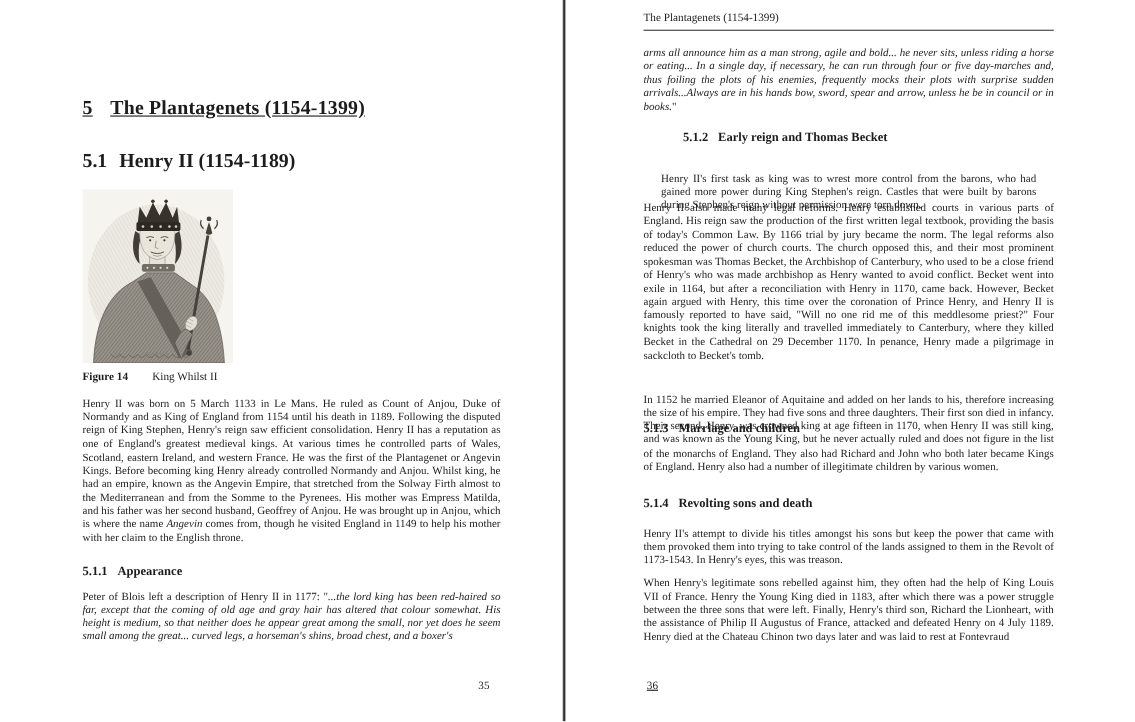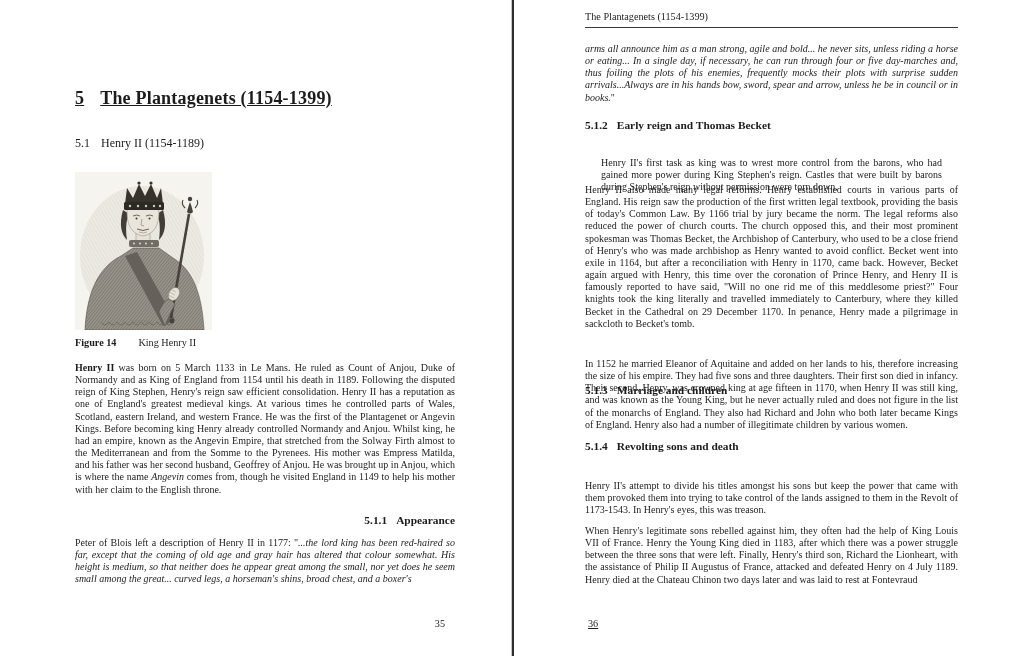--- a/index.html
+++ b/index.html
@@ -11,29 +11,29 @@
   .col{position:absolute;top:0;height:656px;}
   .col-left{left:75px;width:380px;}
   .col-right{left:585px;width:373px;}
   .divider{
     position:absolute;left:512px;top:0;width:2px;height:656px;
     background:#2e2e2e;box-shadow:-1px 0 0 #c9c9c9;
   }
   .abs{position:absolute;left:0;right:0;}
   .chapter-heading{font-size:18px;font-weight:bold;letter-spacing:.2px;text-decoration:underline;}
   .chapter-heading .num{margin-right:16px;}
-  .section-heading{font-size:12px;font-weight:normal;}
+  .section-heading{font-size:18px;font-weight:bold;}
   .section-heading .num{margin-right:11px;}
   .subsection-heading{font-size:11.4px;font-weight:bold;}
   .subsection-heading .num{margin-right:9px;}
   .body-text{
     font-size:10px;line-height:12.15px;text-align:justify;
     text-justify:inter-word;hyphens:auto;-webkit-hyphens:auto;
   }
-  .body-text .b{font-weight:bold;}
+  .body-text .b{font-weight:normal;}
   .body-text .i{font-style:italic;}
   .running-header{font-size:10.2px;}
   .header-rule{border:0;border-top:1px solid #3a3a3a;height:0;margin:0;}
   .page-number{font-size:10.2px;}
   .pn-right{text-align:right;padding-right:10px;}
   .pn-left{text-align:left;padding-left:3px;text-decoration:underline;}
   .figure-block{line-height:0;}
   .figure-caption{font-size:10.2px;line-height:12px;}
   .figure-caption .cap-label{font-weight:bold;margin-right:22px;}
   .portrait-frame{width:137px;height:158px;display:block;}
@@ -115,55 +115,55 @@
         <ellipse cx="99" cy="122" rx="7" ry="5" transform="rotate(-60 99 122)" fill="#e7e2d8" stroke="#8b857a" stroke-width="0.5"></ellipse>
         <path d="M95,117 l6,3 M94,120 l6,3 M93,123 l6,3" stroke="#9a948a" stroke-width="0.5"></path>
 
         <path d="M84,140 C88,130 92,126 96,128 L100,132 C96,140 92,148 90,154 Z" fill="url(#hatch)" stroke="#55504a" stroke-width="0.5"></path>
 
         <text x="68" y="151" text-anchor="middle" font-size="4" letter-spacing="0.6" fill="#857f74" font-family="Liberation Serif, DejaVu Serif, serif">HENRY II.</text>
       </svg>
     </div>
 
     <div class="abs figure-caption" style="top:337px;">
-      <span class="cap-label">Figure 14</span><span>King Henry II</span>
+      <span class="cap-label">Figure 14</span><span>King Whilst II</span>
     </div>
 
     <p class="abs body-text" style="top:362px;margin:0;"><span class="b">Henry II</span><span> was born on 5 March 1133 in Le Mans. He ruled as Count of Anjou, Duke of Normandy and as King of England from 1154 until his death in 1189. Following the disputed reign of King Stephen, Henry's reign saw efficient consolidation. Henry II has a reputation as one of England's greatest medieval kings. At various times he controlled parts of Wales, Scotland, eastern Ireland, and western France. He was the first of the Plantagenet or Angevin Kings. Before becoming king Henry already controlled Normandy and Anjou. Whilst king, he had an empire, known as the Angevin Empire, that stretched from the Solway Firth almost to the Mediterranean and from the Somme to the Pyrenees. His mother was Empress Matilda, and his father was her second husband, Geoffrey of Anjou. He was brought up in Anjou, which is where the name </span><span class="i">Angevin</span><span> comes from, though he visited England in 1149 to help his mother with her claim to the English throne.</span></p>
 
-    <div class="abs subsection-heading" style="top:514px;text-align:right;">
+    <div class="abs subsection-heading" style="top:514px;">
       <span class="num">5.1.1</span><span>Appearance</span>
     </div>
 
     <p class="abs body-text" style="top:537px;margin:0;"><span>Peter of Blois left a description of Henry II in 1177: "</span><span class="i">...the lord king has been red-haired so far, except that the coming of old age and gray hair has altered that colour somewhat. His height is medium, so that neither does he appear great among the small, nor yet does he seem small among the great... curved legs, a horseman's shins, broad chest, and a boxer's</span></p>
 
     <div class="abs page-number pn-right" style="top:618px;">35</div>
   </div>
 
   <div class="divider"></div>
 
   <div class="col col-right">
 
     <div class="abs running-header" style="top:11px;">The Plantagenets (1154-1399)</div>
     <hr class="abs header-rule" style="top:27px;">
 
     <p class="abs body-text" style="top:43px;margin:0;"><span class="i">arms all announce him as a man strong, agile and bold... he never sits, unless riding a horse or eating... In a single day, if necessary, he can run through four or five day-marches and, thus foiling the plots of his enemies, frequently mocks their plots with surprise sudden arrivals...Always are in his hands bow, sword, spear and arrow, unless he be in council or in books.</span><span>"</span></p>
 
-    <div class="abs subsection-heading" style="top:119px;">
+    <div class="abs subsection-heading" style="top:119px;margin-left:36px;">
       <span class="num">5.1.2</span><span>Early reign and Thomas Becket</span>
     </div>
     <p class="abs body-text" style="top:141px;margin:16px;">Henry II's first task as king was to wrest more control from the barons, who had gained more power during King Stephen's reign. Castles that were built by barons during Stephen's reign without permission were torn down.</p>
     <p class="abs body-text" style="top:184px;margin:0;">Henry II also made many legal reforms. Henry established courts in various parts of England. His reign saw the production of the first written legal textbook, providing the basis of today's Common Law. By 1166 trial by jury became the norm. The legal reforms also reduced the power of church courts. The church opposed this, and their most prominent spokesman was Thomas Becket, the Archbishop of Canterbury, who used to be a close friend of Henry's who was made archbishop as Henry wanted to avoid conflict. Becket went into exile in 1164, but after a reconciliation with Henry in 1170, came back. However, Becket again argued with Henry, this time over the coronation of Prince Henry, and Henry II is famously reported to have said, "Will no one rid me of this meddlesome priest?" Four knights took the king literally and travelled immediately to Canterbury, where they killed Becket in the Cathedral on 29 December 1170. In penance, Henry made a pilgrimage in sackcloth to Becket's tomb.</p>
 
     <div class="abs subsection-heading" style="top:336px;margin-top:48px;">
       <span class="num">5.1.3</span><span>Marriage and children</span>
     </div>
     <p class="abs body-text" style="top:358px;margin:0;">In 1152 he married Eleanor of Aquitaine and added on her lands to his, therefore increasing the size of his empire. They had five sons and three daughters. Their first son died in infancy. Their second, Henry, was crowned king at age fifteen in 1170, when Henry II was still king, and was known as the Young King, but he never actually ruled and does not figure in the list of the monarchs of England. They also had Richard and John who both later became Kings of England. Henry also had a number of illegitimate children by various women.</p>
 
-    <div class="abs subsection-heading" style="top:440px;">
+    <div class="abs subsection-heading" style="top:452px;">
       <span class="num">5.1.4</span><span>Revolting sons and death</span>
     </div>
     <p class="abs body-text" style="top:480px;margin:0;">Henry II's attempt to divide his titles amongst his sons but keep the power that came with them provoked them into trying to take control of the lands assigned to them in the Revolt of 1173-1543. In Henry's eyes, this was treason.</p>
     <p class="abs body-text" style="top:525px;margin:0;">When Henry's legitimate sons rebelled against him, they often had the help of King Louis VII of France. Henry the Young King died in 1183, after which there was a power struggle between the three sons that were left. Finally, Henry's third son, Richard the Lionheart, with the assistance of Philip II Augustus of France, attacked and defeated Henry on 4 July 1189. Henry died at the Chateau Chinon two days later and was laid to rest at Fontevraud</p>
 
     <div class="abs page-number pn-left" style="top:618px;">36</div>
   </div>
 
 </div>
 

